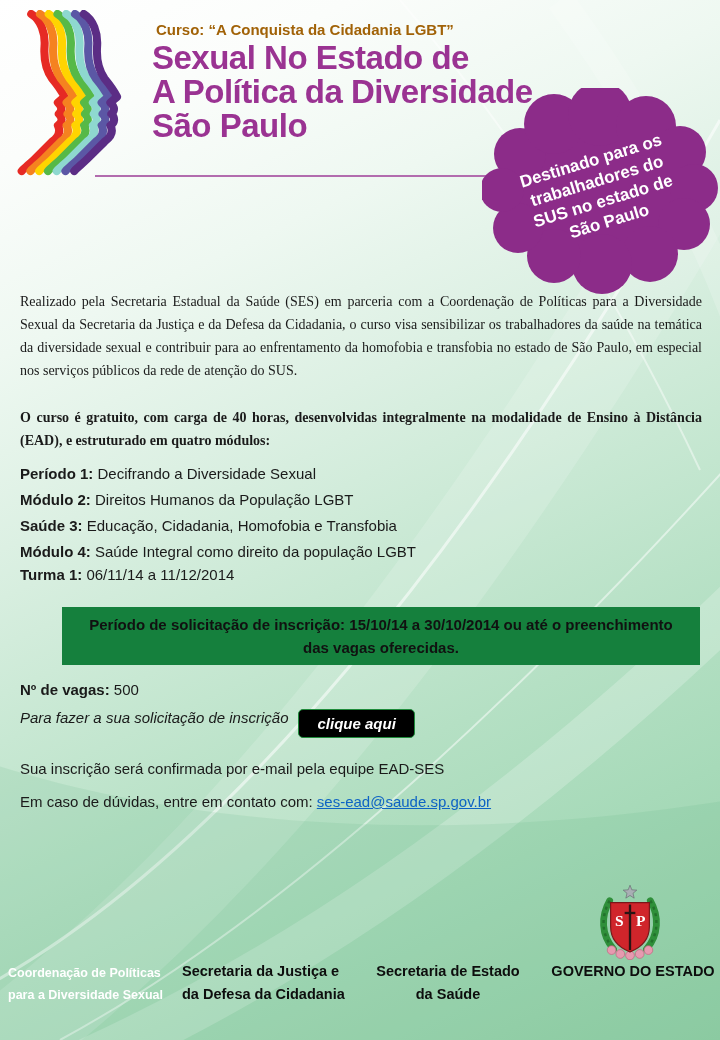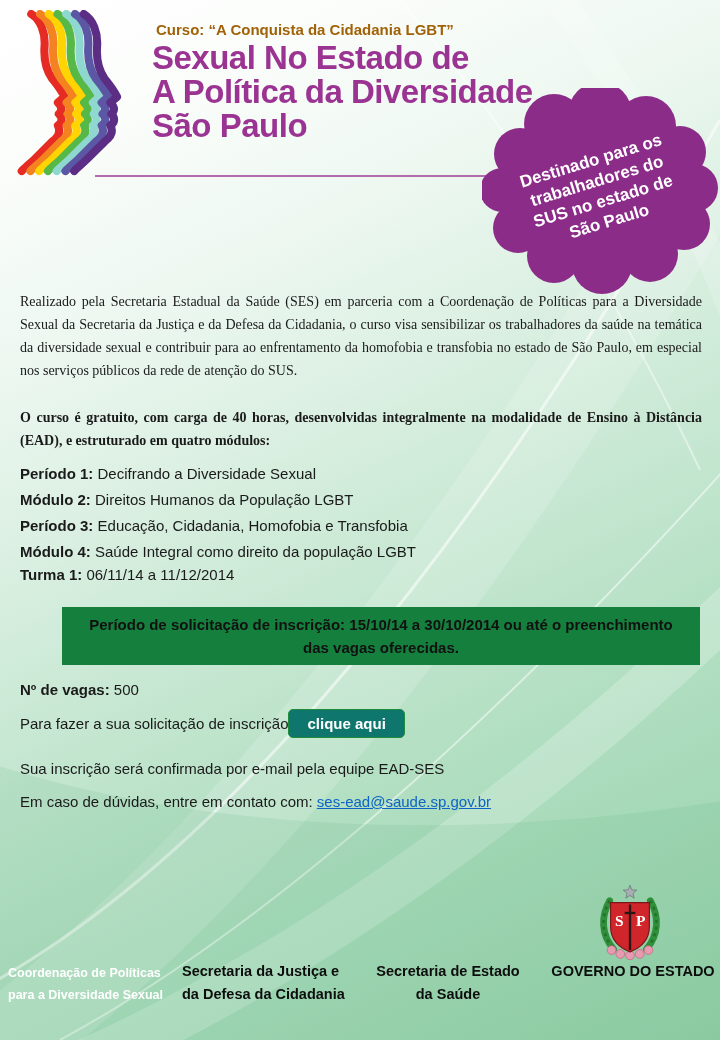--- a/index.html
+++ b/index.html
@@ -24,23 +24,23 @@
   .bold{font-weight:700;}
   .modules{position:absolute;left:20px;top:461px;width:682px;font-size:15px;line-height:26px;}
   .line-row{white-space:nowrap;}
   .turma{position:absolute;left:20px;top:566px;font-size:15px;}
   .notice{
     position:absolute;left:62px;top:607px;width:638px;box-sizing:border-box;
     background:#15803d;padding:6px 14px;text-align:center;
     font-size:15px;line-height:23px;font-weight:700;color:#111;
   }
   .vagas{position:absolute;left:20px;top:681px;font-size:15px;}
-  .cta-row{position:absolute;left:20px;top:709px;display:flex;align-items:center;font-size:15px;}
+  .cta-row{position:absolute;left:20px;top:709px;display:flex;align-items:flex-start;gap:10px;font-size:15px;font-style:italic;}
   .cta-btn{
-    display:inline-block;background:#0f766e;border:1px solid #1f8c3b;border-radius:5px;
+    display:inline-block;background:#000000;border:1px solid #1f8c3b;border-radius:5px;
     color:#fff;font-weight:700;font-size:15px;padding:5px 18px;cursor:pointer;
   }
   .confirm{position:absolute;left:20px;top:760px;font-size:15px;}
   .contact{position:absolute;left:20px;top:793px;font-size:15px;}
   .contact a{color:#0e63c4;text-decoration:underline;cursor:pointer;}
   .footer-org{position:absolute;font-size:14.5px;font-weight:700;line-height:23px;color:#0d0d0d;}
   .org1{left:8px;top:962px;width:170px;color:#ffffff;font-size:12.5px;line-height:22px;}
   .org2{left:182px;top:960px;width:180px;}
   .org3{left:373px;top:960px;width:150px;text-align:center;}
   .org4{left:550px;top:960px;width:166px;text-align:center;}
@@ -107,21 +107,21 @@
   </div>
 </div>
 
 <div class="para" style="top:290px">Realizado pela Secretaria Estadual da Saúde (SES) em parceria com a Coordenação de Políticas para a Diversidade Sexual da Secretaria da Justiça e da Defesa da Cidadania, o curso visa sensibilizar os trabalhadores da saúde na temática da diversidade sexual e contribuir para ao enfrentamento da homofobia e transfobia no estado de São Paulo, em especial nos serviços públicos da rede de atenção do SUS.</div>
 
 <div class="para bold" style="top:406px">O curso é gratuito, com carga de 40 horas, desenvolvidas integralmente na modalidade de Ensino à Distância (EAD), e estruturado em quatro módulos:</div>
 
 <div class="modules">
   <div class="line-row"><span class="bold">Período 1:</span> <span>Decifrando a Diversidade Sexual</span></div>
   <div class="line-row"><span class="bold">Módulo 2:</span> <span>Direitos Humanos da População LGBT</span></div>
-  <div class="line-row"><span class="bold">Período 3:</span> <span>Educação, Cidadania, Homofobia e Transfobia</span></div>
+  <div class="line-row"><span class="bold">Saúde 3:</span> <span>Educação, Cidadania, Homofobia e Transfobia</span></div>
   <div class="line-row"><span class="bold">Módulo 4:</span> <span>Saúde Integral como direito da população LGBT</span></div>
 </div>
 
 <div class="turma">
   <span class="bold">Turma 1:</span> <span>06/11/14 a 11/12/2014</span>
 </div>
 
 <div class="notice">Período de solicitação de inscrição: 15/10/14 a 30/10/2014 ou até o preenchimento das vagas oferecidas.</div>
 
 <div class="vagas">

